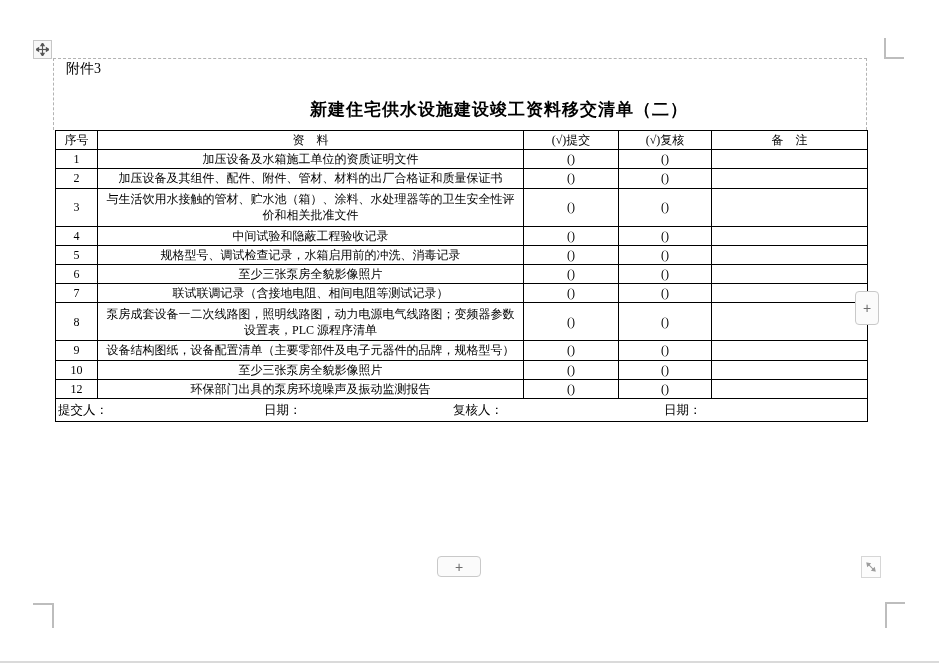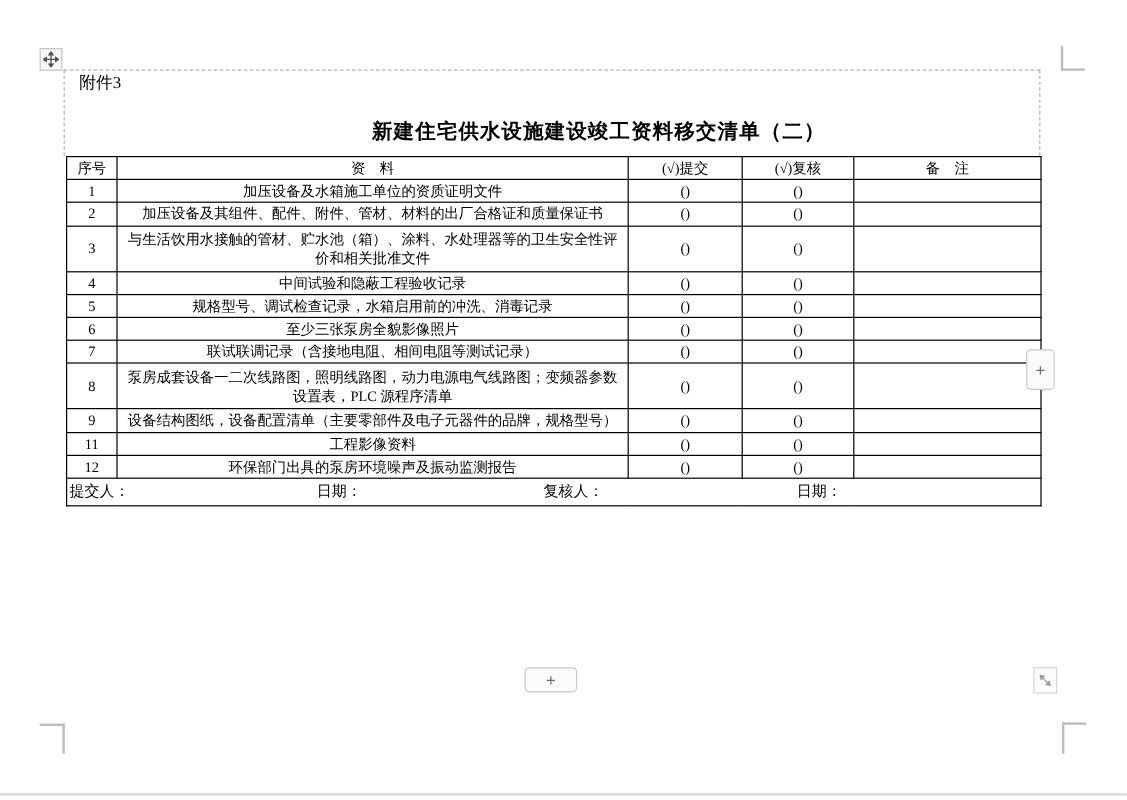--- a/index.html
+++ b/index.html
@@ -160,22 +160,22 @@
       <td></td>
     </tr>
     <tr>
       <td>9</td>
       <td>设备结构图纸，设备配置清单（主要零部件及电子元器件的品牌，规格型号）</td>
       <td>()</td>
       <td>()</td>
       <td></td>
     </tr>
     <tr>
-      <td>11</td>
-      <td>工程影像资料</td>
+      <td>10</td>
+      <td>至少三张泵房全貌影像照片</td>
       <td>()</td>
       <td>()</td>
       <td></td>
     </tr>
     <tr>
       <td>12</td>
       <td>环保部门出具的泵房环境噪声及振动监测报告</td>
       <td>()</td>
       <td>()</td>
       <td></td>

